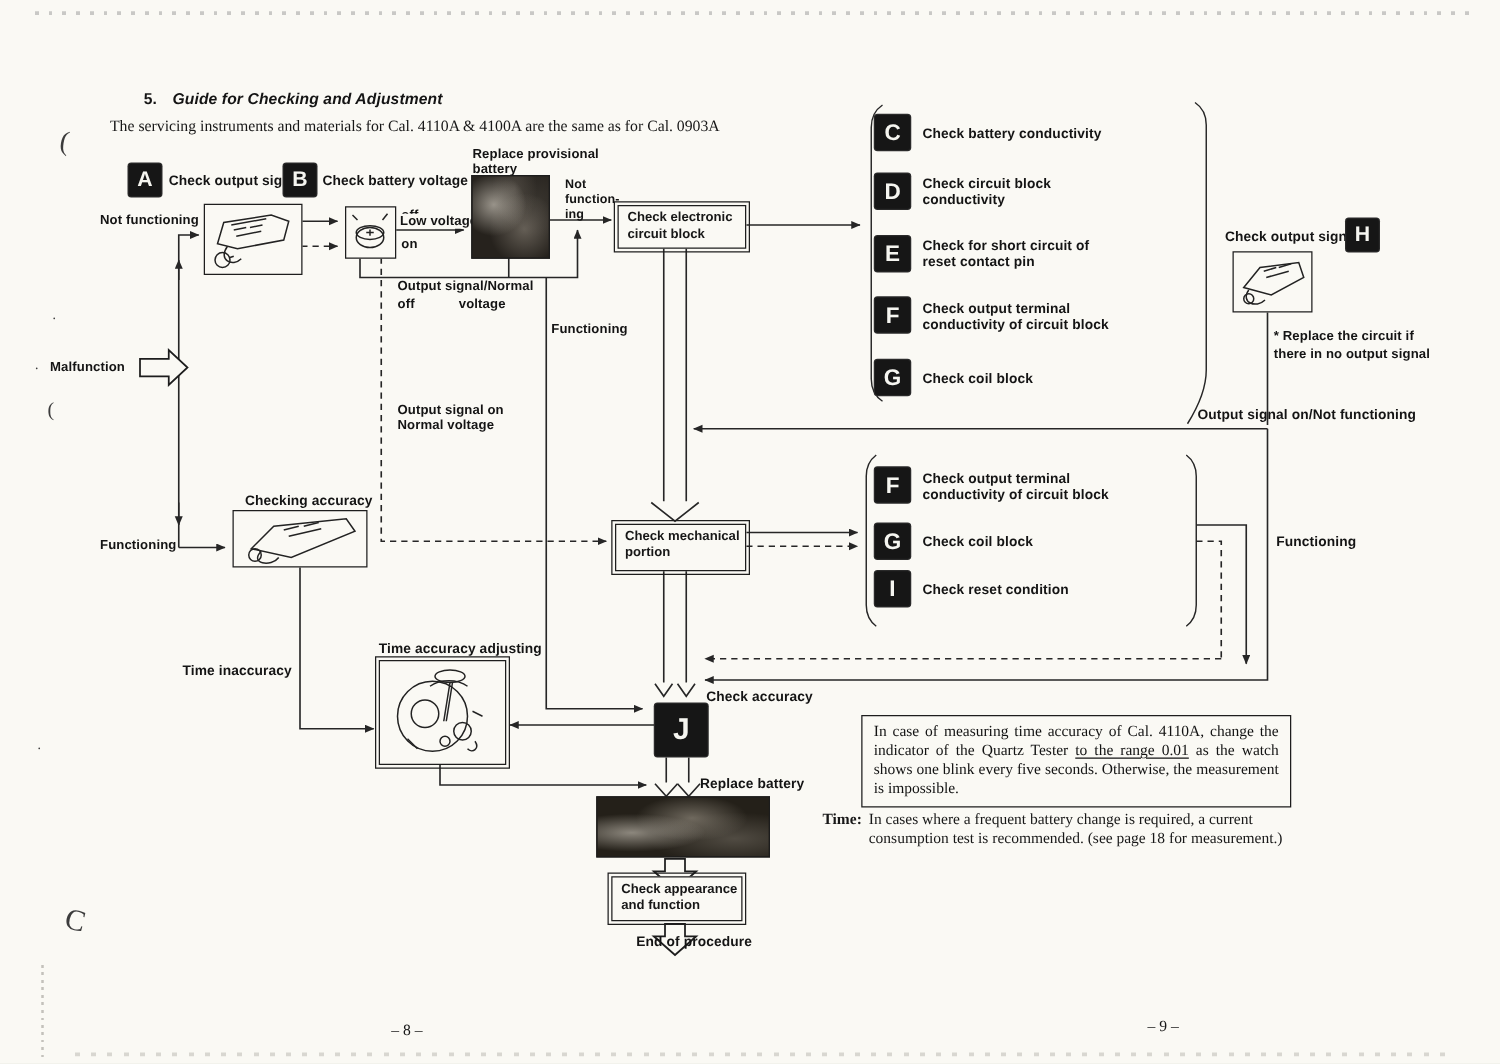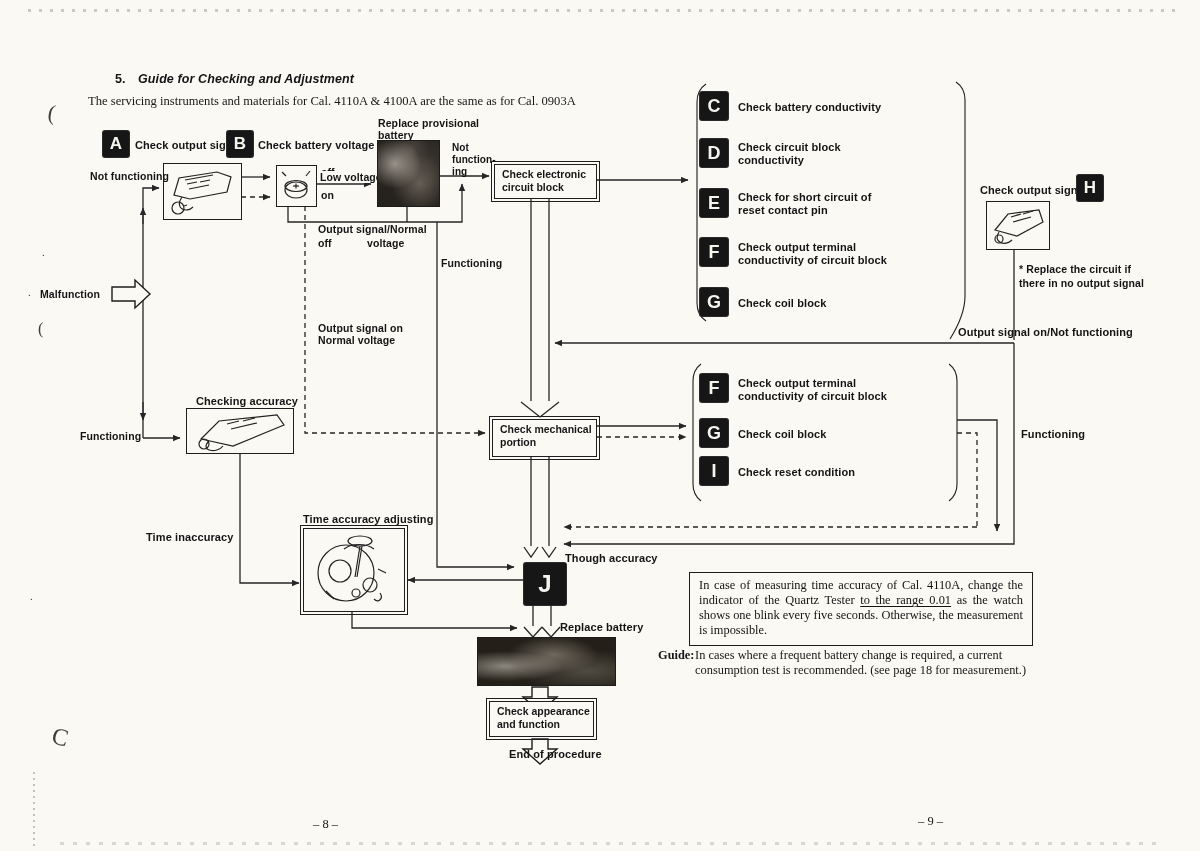--- a/index.html
+++ b/index.html
@@ -148,21 +148,21 @@
       <path d="M10,31 L15,14 L53,8 L67,13 L63,28 L26,35 Z"></path>
       <path d="M21,16 L49,11"></path>
         <path d="M23,20 L33,18"></path>
         <path d="M36,18 L46,16"></path>
         <path d="M25,25 L45,21"></path>
       <path d="M18,33 C10,44 22,50 29,43"></path>
       <circle cx="14" cy="44" r="6"></circle>
         <path d="M20,42 L23,41"></path>
     </svg>
   </div>
-  <div class="lbl" style="left:90px;top:170px;">Not functioning</div>
+  <div class="lbl" style="left:80px;top:170px;">Not functioning</div>
   <div class="lbl" style="left:40px;top:288px;">Malfunction</div>
 
   <div class="badge badge-s" style="left:227px;top:131px;">B</div>
   <div class="lbl lbl11" style="left:258px;top:139px;">Check battery voltage</div>
   <div class="fbox" style="left:276px;top:165px;width:39px;height:40px;">
     <svg class="sketch" viewBox="0 0 39 40">
       <path d="M5,6 L9,10"></path>
         <path d="M33,5 L29,10"></path>
       <ellipse cx="19" cy="24" rx="11" ry="8"></ellipse>
       <ellipse cx="19" cy="20" rx="11" ry="5.5"></ellipse>
@@ -262,36 +262,36 @@
         <path d="M58,17 L53,48"></path>
       <circle cx="66" cy="56" r="7"></circle>
         <circle cx="52" cy="64" r="4"></circle>
       <path d="M22,62 L30,70"></path>
         <path d="M74,40 L82,44"></path>
         <path d="M76,64 C80,70 74,74 70,70"></path>
     </svg>
   </div>
 
   <div class="badge badge-j" style="left:524px;top:563px;">J</div>
-  <div class="lbl lbl11" style="left:565px;top:552px;">Though accuracy</div>
+  <div class="lbl lbl11" style="left:565px;top:552px;">Check accuracy</div>
 
   <div class="lbl lbl11" style="left:560px;top:621px;">Replace battery</div>
   <div class="photo" style="left:477px;top:637px;width:137px;height:47px;background:
       radial-gradient(ellipse at 20% 60%, rgba(210,204,192,.6), transparent 38%),
       radial-gradient(ellipse at 55% 35%, rgba(170,162,148,.55), transparent 42%),
       radial-gradient(ellipse at 80% 70%, rgba(110,104,94,.6), transparent 45%),
       #242019;"></div>
   <div class="fbox dbox" style="left:489px;top:701px;width:103px;height:34px;">
     <div class="boxtext">Check appearance
 and function</div>
   </div>
   <div class="lbl lbl11" style="left:509px;top:748px;">End of procedure</div>
 
   <div class="infobox" style="left:689px;top:572px;width:324px;">
     <span>In case of measuring time accuracy of Cal. 4110A, change the indicator of the Quartz Tester </span><span class="u">to the range 0.01</span><span> as the watch shows one blink every five seconds. Otherwise, the measurement is impossible.</span>
   </div>
-  <div class="abs serif" style="left:658px;top:648px;font-size:12.4px;font-weight:bold;">Guide:</div>
+  <div class="abs serif" style="left:658px;top:648px;font-size:12.4px;font-weight:bold;">Time:</div>
   <div class="abs serif" style="left:695px;top:648px;width:346px;font-size:12.4px;line-height:1.22;">In cases where a frequent battery change is required, a current consumption test is recommended. (see page 18 for measurement.)</div>
 
   <div class="abs serif" style="left:313px;top:817px;font-size:12.5px;">– 8 –</div>
   <div class="abs serif" style="left:918px;top:814px;font-size:12.5px;">– 9 –</div>
 
 </div>
 
 </body></html>

